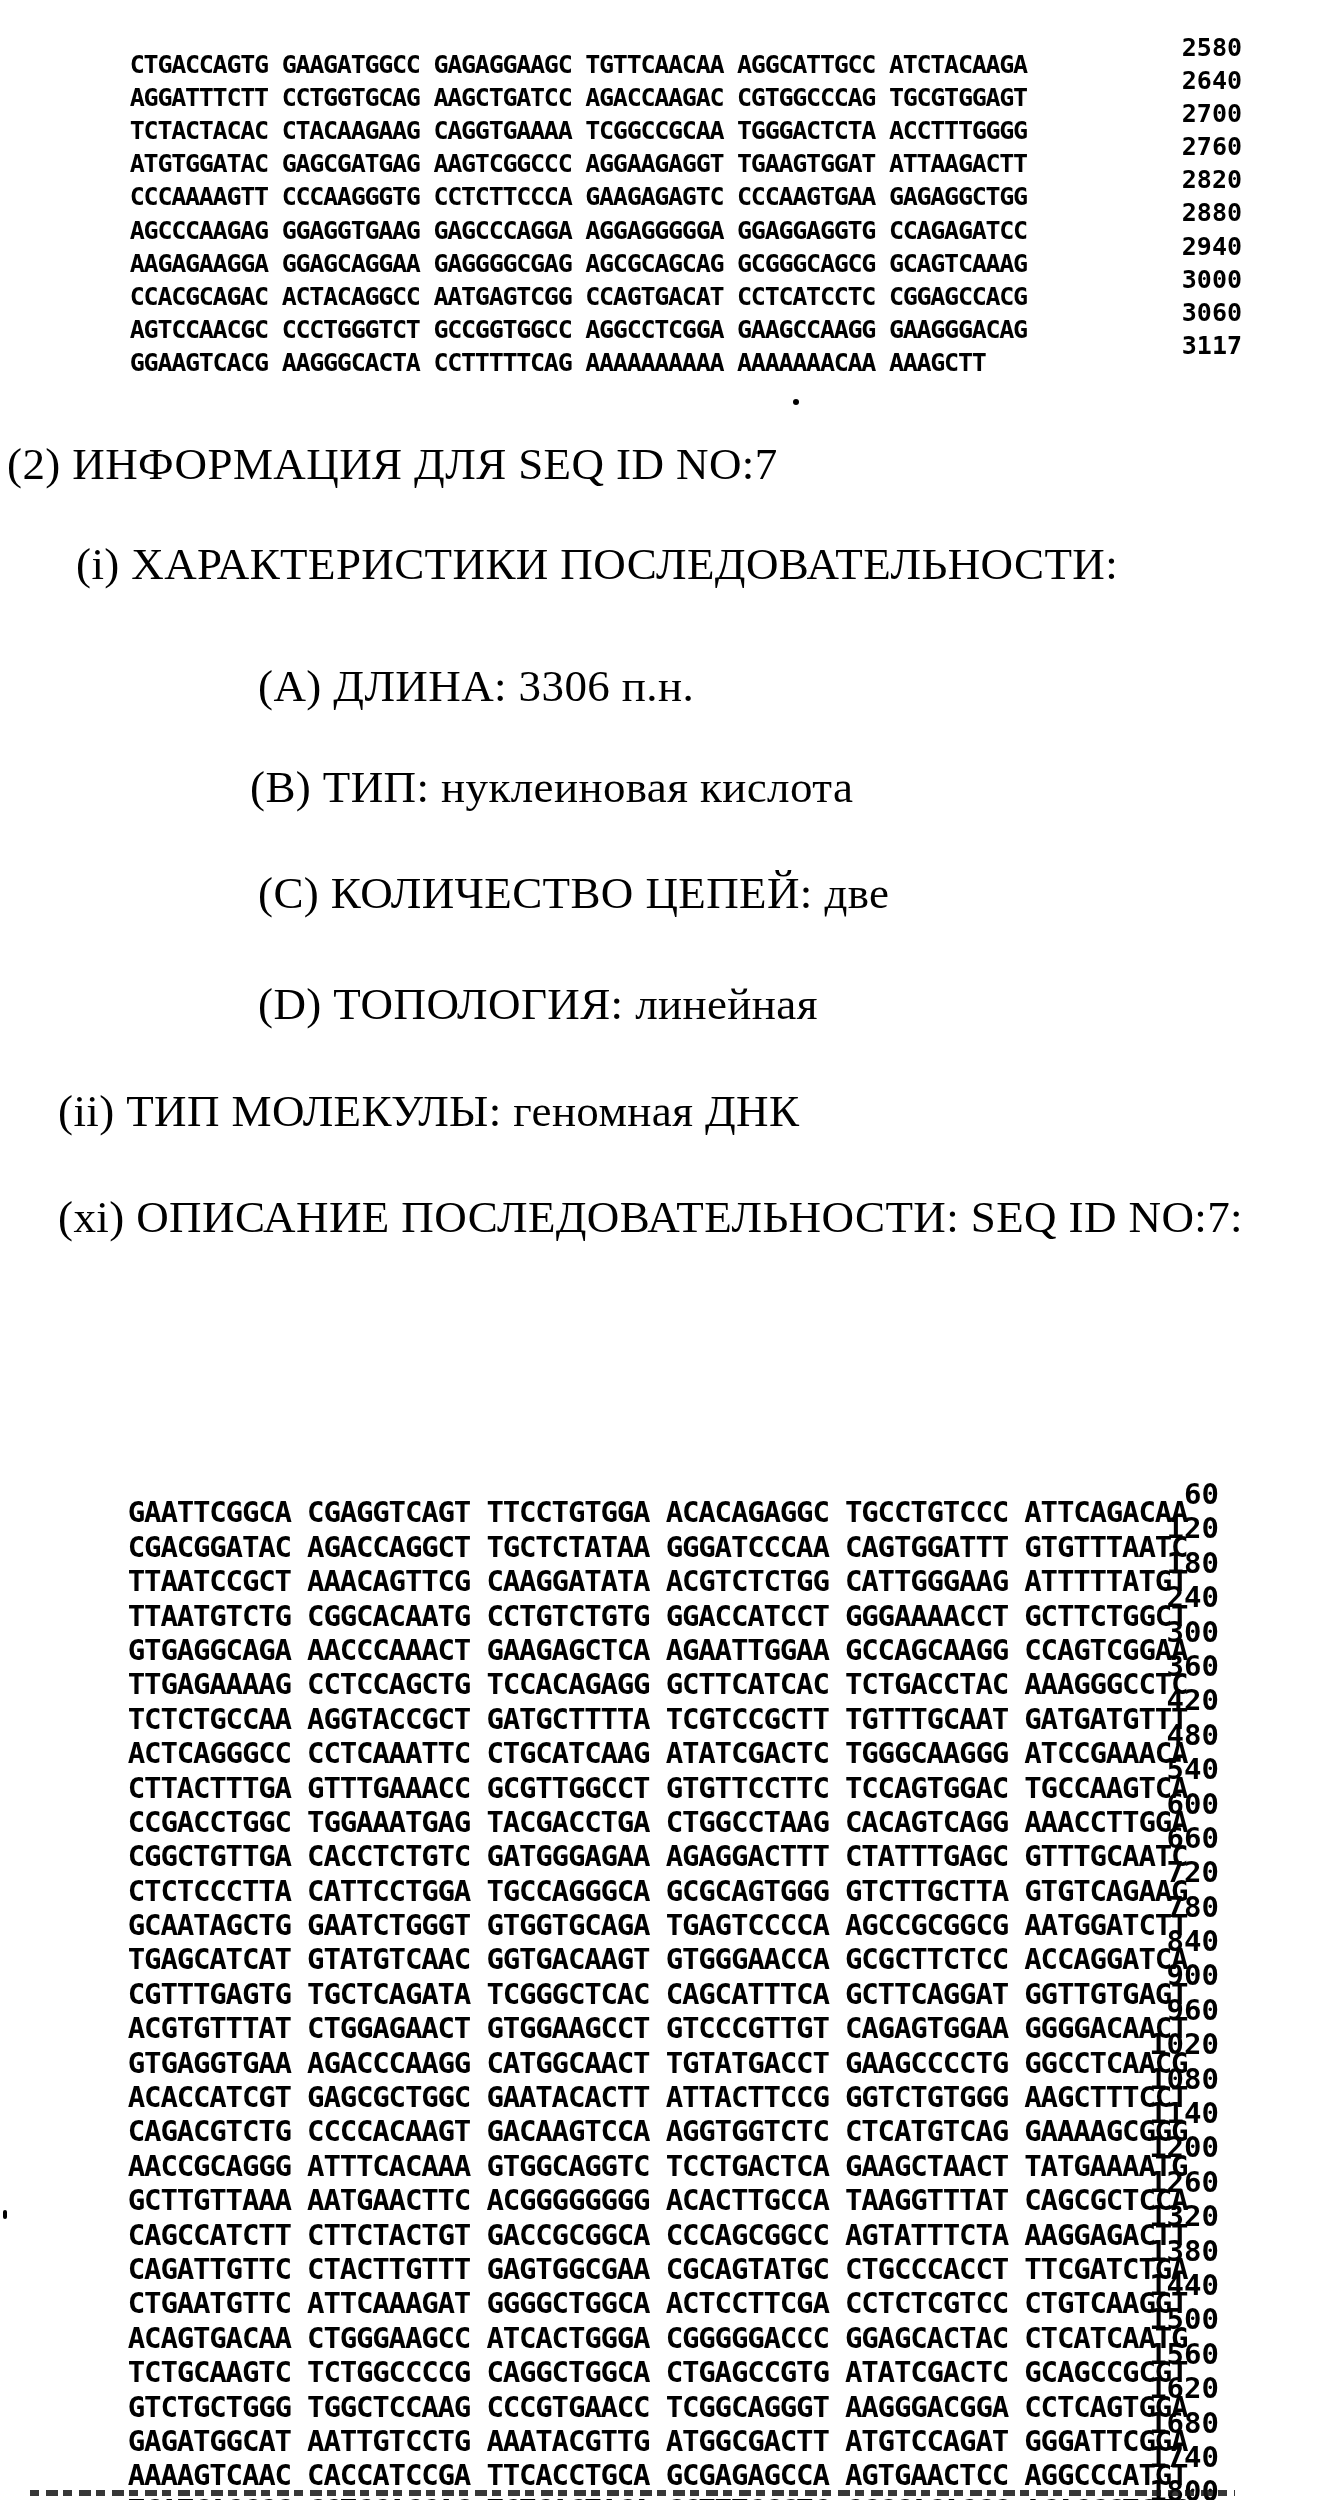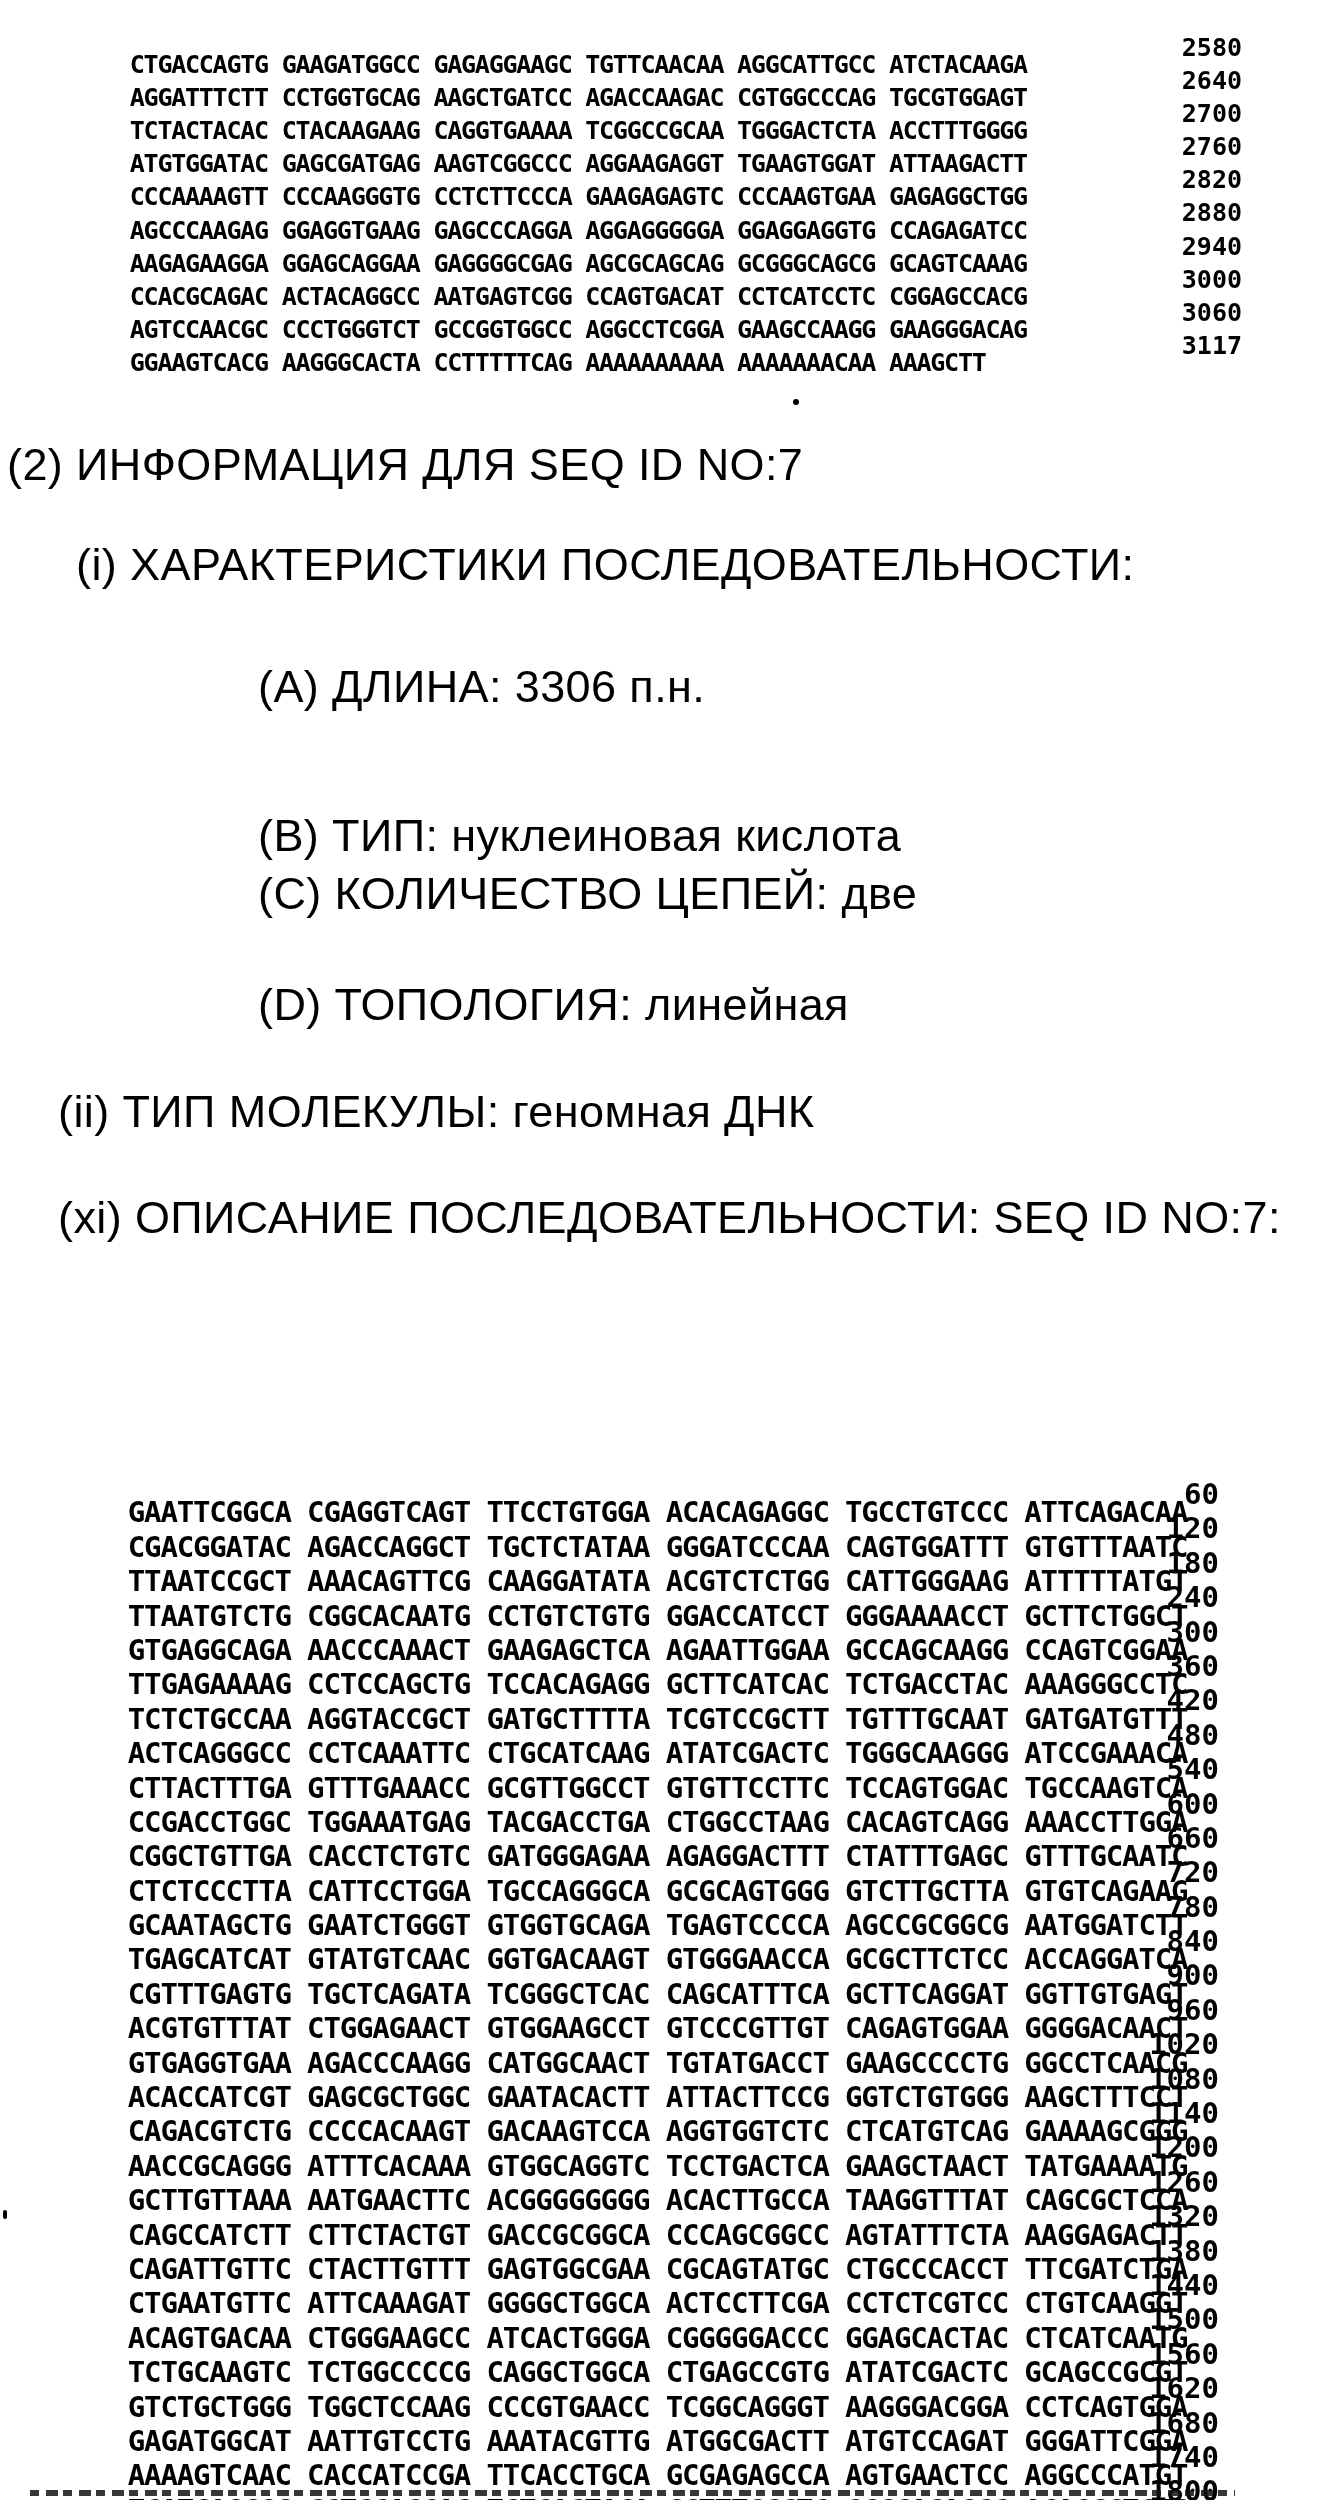--- a/index.html
+++ b/index.html
@@ -28,21 +28,21 @@
   .seq-block-top .seq-row { height: 33.1px; }
   .seq-block-bottom {
     left: 30px; top: 1461px; width: 1189px;
     font-size: 29px; font-weight: bold; letter-spacing: -1.16px;
     line-height: 34.4px;
   }
   .seq-block-bottom .seq-row { height: 34.4px; }
   
   .info-line {
     position: absolute;
-    font-family: Liberation Sans, sans-serif;
+    font-family: Liberation Serif, serif;
     font-size: 45px; line-height: 45px;
     letter-spacing: 0.4px;
     white-space: pre;
     color: #000;
   }
   
   .clipped-row {
     position: absolute;
     left: 30px; top: 2490px; width: 1205px; height: 6px;
     background: repeating-linear-gradient(90deg,
@@ -103,21 +103,21 @@
       <span class="seq">GGAAGTCACG AAGGGCACTA CCTTTTTCAG AAAAAAAAAA AAAAAAACAA AAAGCTT</span>
       <span class="num">3117</span>
     </div>
     </div>
 
   <div class="speck speck-a"></div>
 
   <div class="info-line" style="left:7px;   top:442px;">(2) ИНФОРМАЦИЯ ДЛЯ SEQ ID NO:7</div>
   <div class="info-line" style="left:76px;  top:542px;">(i) ХАРАКТЕРИСТИКИ ПОСЛЕДОВАТЕЛЬНОСТИ:</div>
   <div class="info-line" style="left:258px; top:664px;">(A) ДЛИНА: 3306 п.н.</div>
-  <div class="info-line" style="left:258px; top:765px;margin-top:48px;">(B) ТИП: нуклеиновая кислота</div>
+  <div class="info-line" style="left:250px; top:765px;">(B) ТИП: нуклеиновая кислота</div>
   <div class="info-line" style="left:258px; top:871px;">(C) КОЛИЧЕСТВО ЦЕПЕЙ: две</div>
   <div class="info-line" style="left:258px; top:982px;">(D) ТОПОЛОГИЯ: линейная</div>
   <div class="info-line" style="left:58px;  top:1089px;">(ii) ТИП МОЛЕКУЛЫ: геномная ДНК</div>
   <div class="info-line" style="left:58px;  top:1195px;">(xi) ОПИСАНИЕ ПОСЛЕДОВАТЕЛЬНОСТИ: SEQ ID NO:7:</div>
 
   <div class="seq-block seq-block-bottom">
 
   <div class="seq-row">
       <span class="seq">GAATTCGGCA CGAGGTCAGT TTCCTGTGGA ACACAGAGGC TGCCTGTCCC ATTCAGACAA</span>
       <span class="num">60</span>

